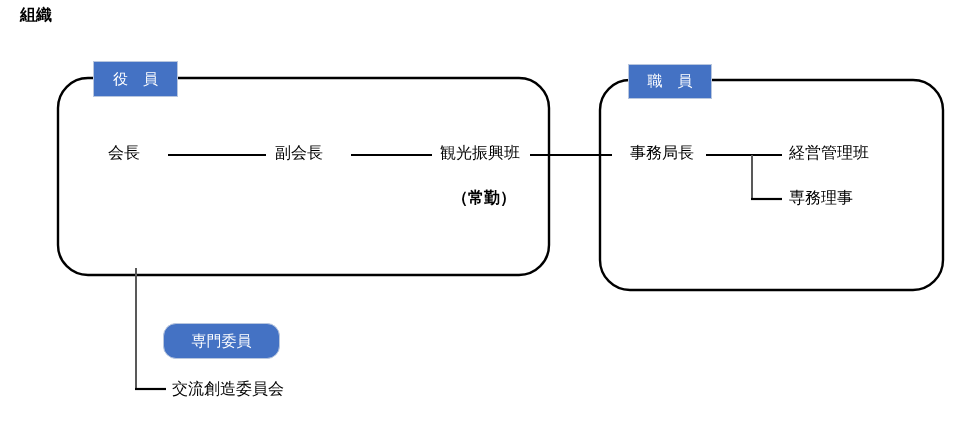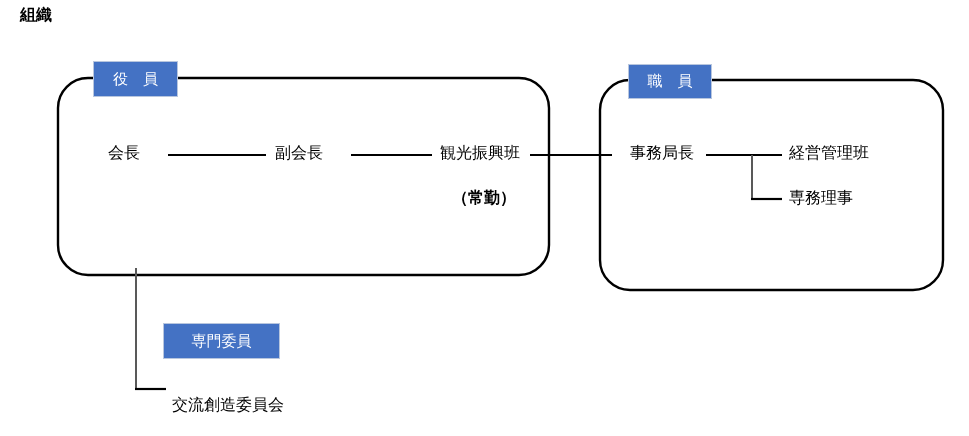--- a/index.html
+++ b/index.html
@@ -67,31 +67,31 @@
   .node-label {
     position: absolute;
     font-size: 16px;
     font-weight: normal;
     color: #000000;
     white-space: pre;
     line-height: 1;
   }
   #badge-yakuin  { left: 93px;  top: 61px;  width: 85px;  height: 36px; }
   #badge-shokuin { left: 628px; top: 64px;  width: 84px;  height: 35px; }
-  #badge-senmon  { left: 163px; top: 323px; width: 117px; height: 36px; }
+  #badge-senmon  { left: 163px; top: 323px; width: 117px; height: 36px; border-radius: 13px; }
 
   #label-kaicho      { left: 108px; top: 145px; }
   #label-fukukaicho  { left: 275px; top: 145px; }
   #label-senmuriji   { left: 440px; top: 145px; }
   #label-jokin       { left: 452px; top: 190px; font-weight: bold; font-family: Liberation Serif, serif; }
   #label-riji        { left: 129px; top: 235px; }
   #label-jimukyoku   { left: 616px; top: 145px; margin-left: 14px; }
   #label-keiei       { left: 789px; top: 145px; }
   #label-kanko       { left: 789px; top: 190px; }
-  #label-koryu       { left: 172px; top: 381px; margin-top: 16px; }
+  #label-koryu       { left: 172px; top: 381px; }
 </style>
 </head>
 <body>
 
 <div id="org-root">
 
   <div class="page-title">組織</div>
 
   <svg class="diagram" viewBox="0 0 969 436">
 

